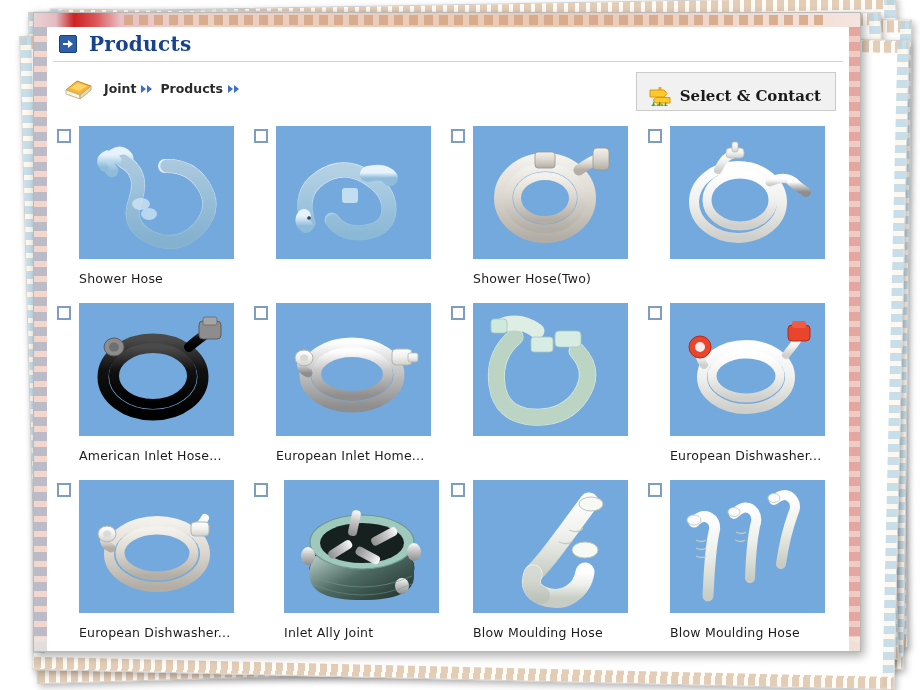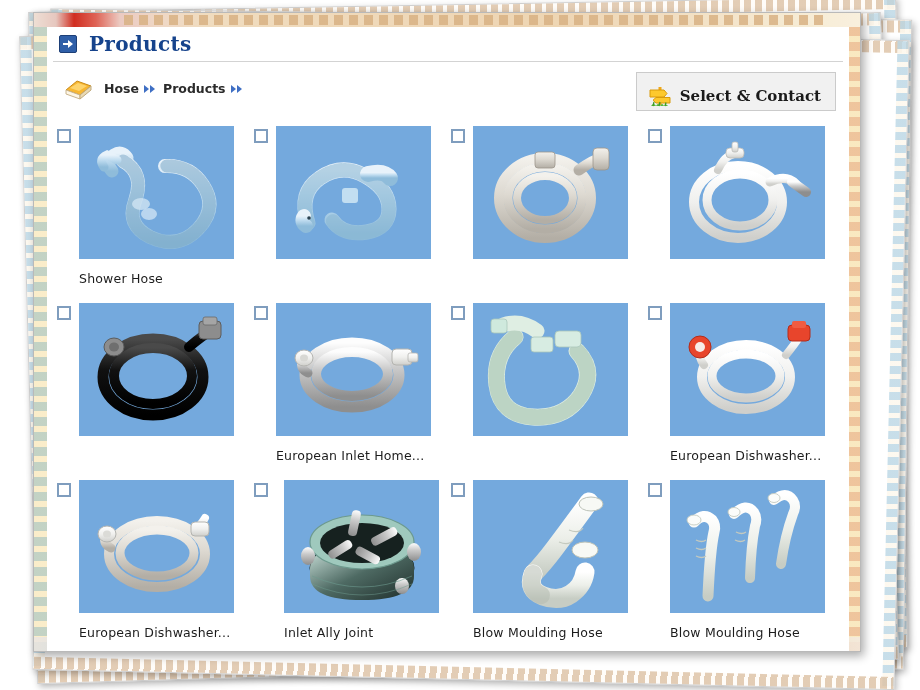--- a/index.html
+++ b/index.html
@@ -51,21 +51,21 @@
   #card-bg3 { left: 28px; top: 24px; width: 862px; height: 648px; transform: rotate(-1.6deg); }
   #card-bg4 { left: 40px; top: 30px; width: 862px; height: 650px; transform: rotate(1.35deg); }
 
   
   #card-main {
     position: absolute;
     left: 33px;
     top: 12px;
     width: 828px;
     height: 640px;
-    background: #eab308;
+    background: #b91c1c;
     border: 1px solid #b9b9b9;
     box-shadow: 3px 4px 9px rgba(0,0,0,0.33);
     box-sizing: border-box;
     overflow: hidden;
   }
 
   
   #film-top {
     position: absolute; left: 0; top: 0; width: 828px; height: 14px;
     background:
@@ -320,21 +320,21 @@
         <span id="home-icon">
           <svg width="32" height="28" viewBox="0 0 32 28">
             <path d="M4 16 L15 7 L29 12 L18 21 Z" fill="#f7b733" stroke="#c98a16" stroke-width="1"></path>
             <path d="M4 16 L18 21 L18 25 L4 20 Z" fill="#fdf6e6" stroke="#c9b48e" stroke-width="1"></path>
             <path d="M18 21 L29 12 L29 16 L18 25 Z" fill="#e8d9b5" stroke="#c1aa7c" stroke-width="1"></path>
             <path d="M8 14 L16 9 L25 12 L17 17 Z" fill="#ffd978" opacity="0.85"></path>
           </svg>
         </span>
 
         <div id="breadcrumb">
-          <span class="crumb">Hose</span>
+          <span class="crumb">Joint</span>
           <span class="sep"></span>
           <span class="crumb">Products</span>
           <span class="sep"></span>
         </div>
 
         <div id="select-contact-button">
           <span id="sc-icon">
             <svg width="26" height="26" viewBox="0 0 26 26">
               <rect x="11.5" y="4" width="3" height="18" fill="#f0a818"></rect>
               <path d="M3 7 L17 7 L20 10.5 L17 14 L3 14 Z" fill="#fdc92e" stroke="#d89b0d" stroke-width="1"></path>
@@ -496,20 +496,21 @@
     </linearGradient>
   </defs>
       <ellipse cx="72" cy="72" rx="46" ry="40" fill="none" stroke="url(#gy)" stroke-width="10"></ellipse>
       <ellipse cx="72" cy="72" rx="37" ry="31" fill="none" stroke="url(#gy)" stroke-width="9"></ellipse>
       <ellipse cx="72" cy="72" rx="28" ry="22" fill="none" stroke="url(#gy)" stroke-width="8"></ellipse>
       <path d="M106 44 q14 -10 22 -12" fill="none" stroke="url(#gy)" stroke-width="11" stroke-linecap="round"></path>
       <rect x="120" y="22" width="16" height="22" rx="4" fill="url(#gy)" stroke="#9c968c" stroke-width="0.8"></rect>
       <rect x="62" y="26" width="20" height="16" rx="3" fill="url(#gy)" stroke="#9c968c" stroke-width="0.8"></rect>
     </svg>
               </div>
+              <div class="prod-label">Shower Hose(Two)</div>
             </div>
           </div>
           <div class="cell">
             <div class="cell-inner">
               <div class="prod-check" style="border-color: rgb(127, 157, 190);"></div>
               <div class="prod-img" style="background: rgb(116, 169, 221);">
                 <svg class="art" width="155" height="133" viewBox="0 0 155 133">
   <defs>
     <linearGradient id="lb" x1="0" y1="0" x2="0" y2="1">
       <stop offset="0" stop-color="#e8f2fa"></stop>
@@ -602,20 +603,21 @@
   </defs>
       <ellipse cx="74" cy="74" rx="50" ry="38" fill="none" stroke="url(#bk)" stroke-width="11"></ellipse>
       <ellipse cx="74" cy="73" rx="39" ry="28" fill="none" stroke="url(#bk)" stroke-width="10"></ellipse>
       <path d="M110 44 q14 -12 22 -16" fill="none" stroke="url(#bk)" stroke-width="10" stroke-linecap="round"></path>
       <rect x="120" y="18" width="22" height="18" rx="4" fill="#8d8d8d" stroke="#5c5c5c" stroke-width="1"></rect>
       <rect x="124" y="14" width="14" height="8" rx="2" fill="#a5a5a5" stroke="#6a6a6a" stroke-width="0.8"></rect>
       <ellipse cx="35" cy="44" rx="10" ry="9" fill="#8d8d8d" stroke="#5c5c5c" stroke-width="1"></ellipse>
       <ellipse cx="35" cy="44" rx="5" ry="4.5" fill="#6f6f6f"></ellipse>
     </svg>
               </div>
+              <div class="prod-label">American Inlet Hose...</div>
             </div>
           </div>
           <div class="cell">
             <div class="cell-inner">
               <div class="prod-check" style="border-color: rgb(127, 157, 190);"></div>
               <div class="prod-img" style="background: rgb(116, 169, 221);">
                 <svg class="art" width="155" height="133" viewBox="0 0 155 133">
   <defs>
     <linearGradient id="lb" x1="0" y1="0" x2="0" y2="1">
       <stop offset="0" stop-color="#e8f2fa"></stop>

